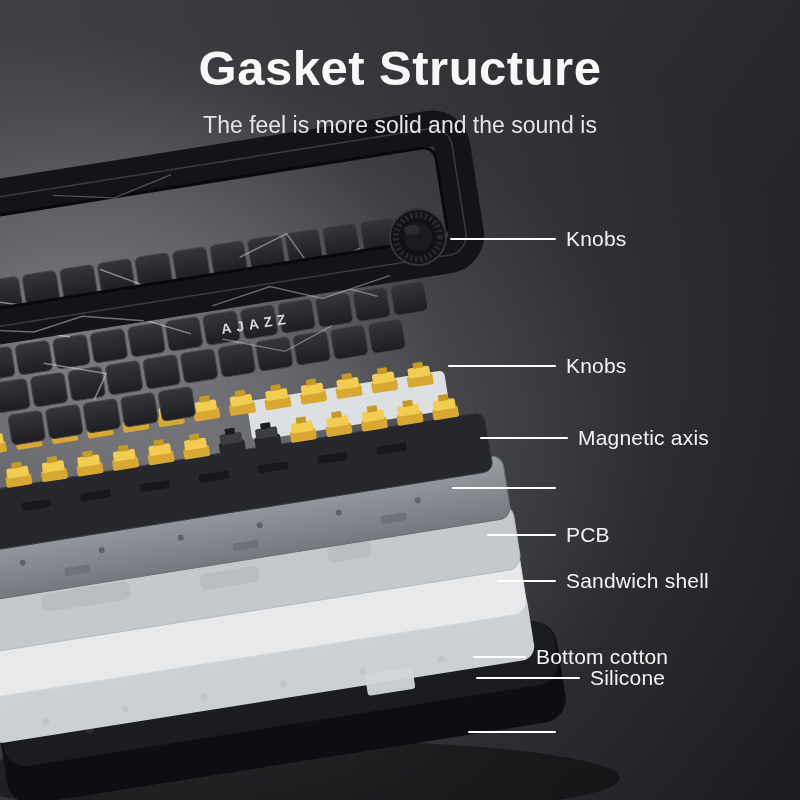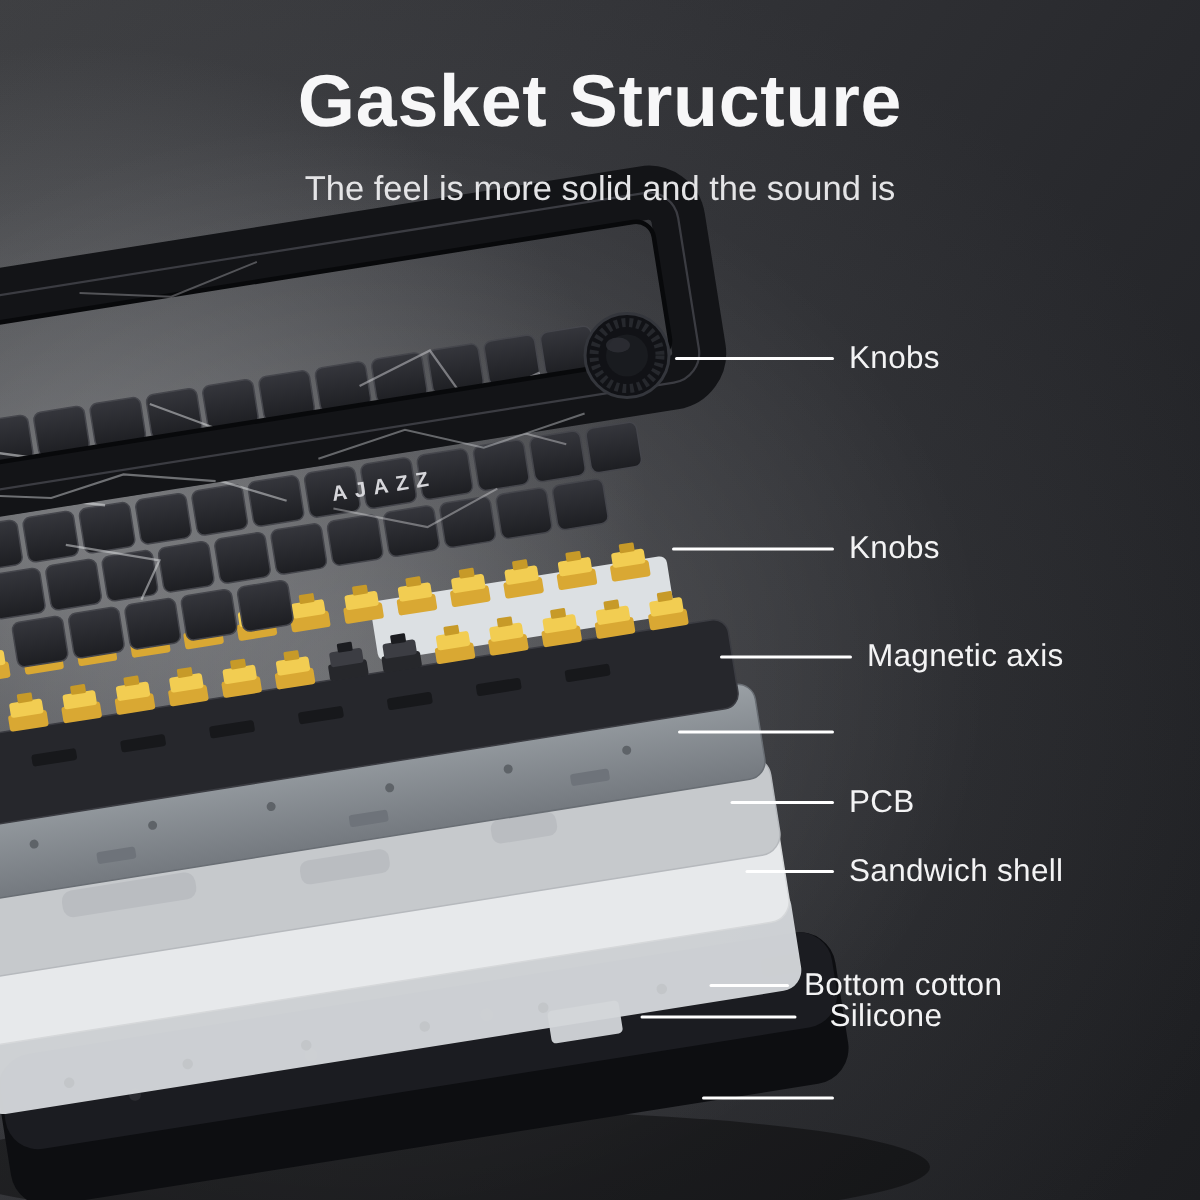--- a/index.html
+++ b/index.html
@@ -254,21 +254,21 @@
       <span class="callout-text">PCB</span>
     </div>
     <div class="callout" style="top:567px;left:497px;">
       <span class="leader" style="width:59px;"></span>
       <span class="callout-text">Sandwich shell</span>
     </div>
     <div class="callout" style="top:615px;left:473px;margin-top:28px;">
       <span class="leader" style="width:53px;"></span>
       <span class="callout-text">Bottom cotton</span>
     </div>
-    <div class="callout" style="top:664px;left:427px;gap:12px;">
+    <div class="callout" style="top:664px;left:476px;">
       <span class="leader" style="width:104px;"></span>
       <span class="callout-text">Silicone</span>
     </div>
     <div class="callout" style="top:718px;left:468px;">
       <span class="leader" style="width:88px;"></span>
     </div>
   </div>
 
 </div>
 

